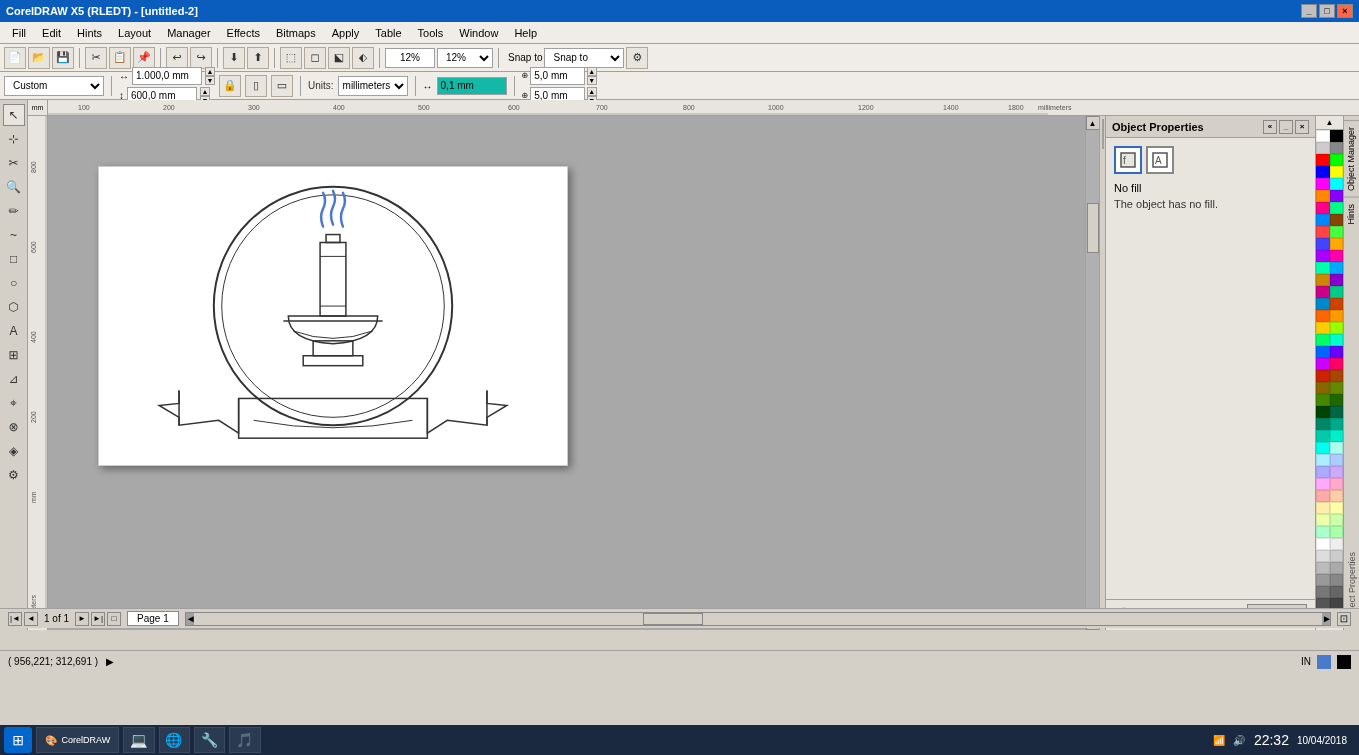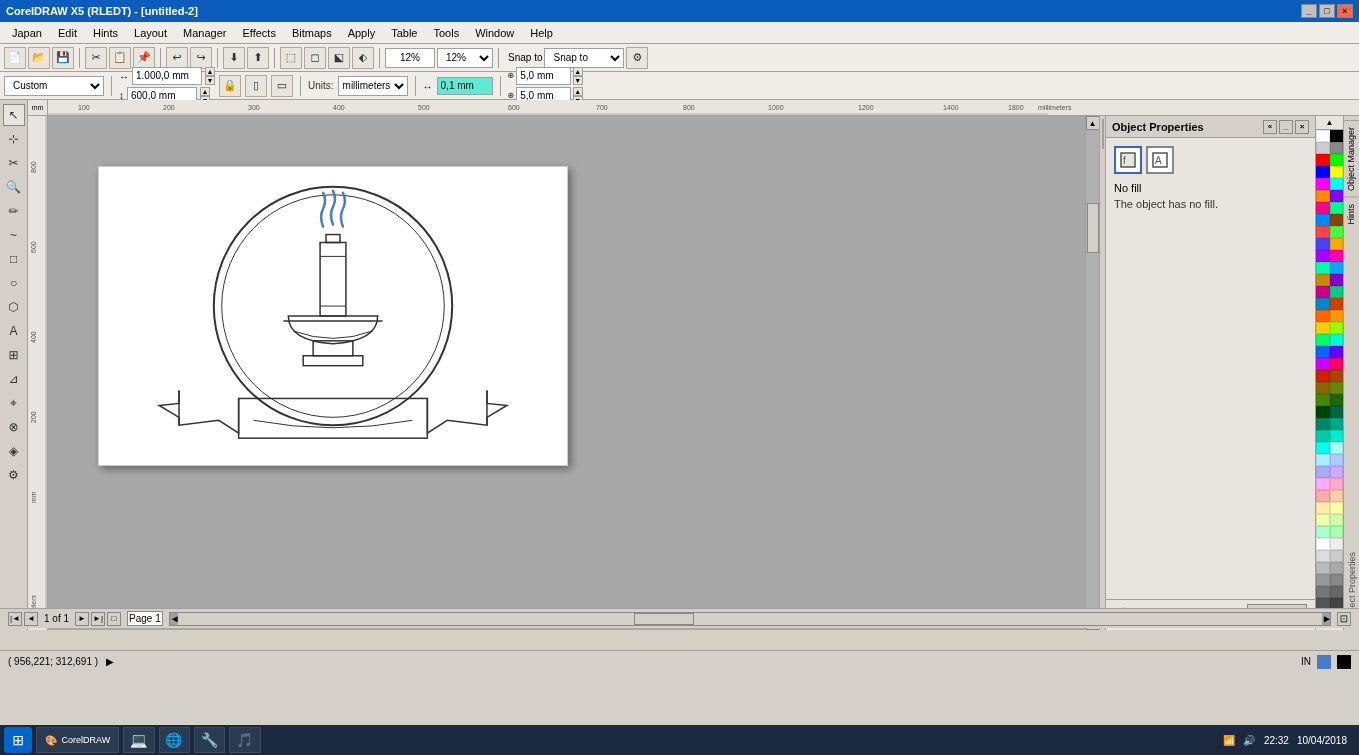--- a/index.html
+++ b/index.html
@@ -44,21 +44,21 @@
 
     
     #toolbar2 {
       width: 100%; height: 28px; background: #f0ede8;
       display: flex; align-items: center; border-bottom: 1px solid #a0a0a0;
       padding: 0 4px; gap: 4px;
     }
     .dim-label { font-size: 10px; color: #333; }
     .dim-input { width: 70px; height: 18px; border: 1px solid #a0a0a0; background: white; font-size: 10px; padding: 0 3px; }
     .units-dropdown { height: 20px; border: 1px solid #a0a0a0; font-size: 10px; background: white; }
-    .nudge-input { width: 56px; height: 18px; border: 1px solid #a0a0a0; background: #5eead4; font-size: 10px; padding: 0 3px; }
+    .nudge-input { width: 70px; height: 18px; border: 1px solid #a0a0a0; background: #14b8a6; font-size: 10px; padding: 0 3px; }
 
     
     #toolbox {
       width: 28px; background: #d4d0c8; border-right: 1px solid #a0a0a0;
       display: flex; flex-direction: column; align-items: center;
       padding: 4px 2px; gap: 2px; flex-shrink: 0;
     }
     .tool-btn {
       width: 22px; height: 22px; background: #d4d0c8; border: 1px solid transparent;
       display: flex; align-items: center; justify-content: center;
@@ -124,21 +124,21 @@
     }
 
     
     #statusbar {
       width: 100%; height: 20px; background: #d4d0c8; border-top: 1px solid #a0a0a0;
       display: flex; align-items: center; padding: 0 8px; font-size: 10px; gap: 8px;
       position: absolute; bottom: 22px; left: 0;
     }
     .page-nav { display: flex; align-items: center; gap: 2px; }
     .nav-btn { width: 14px; height: 14px; border: 1px solid #888; background: #d4d0c8; font-size: 8px; cursor: pointer; display: flex; align-items: center; justify-content: center; }
-    .page-tab { background: white; border: 1px solid #888; padding: 1px 1px; font-size: 10px; cursor: pointer; }
+    .page-tab { background: white; border: 1px solid #888; padding: 1px 9px; font-size: 10px; cursor: pointer; }
 
     
     #coordsbar {
       width: 100%; height: 22px; background: #d4d0c8; border-top: 1px solid #a0a0a0;
       display: flex; align-items: center; padding: 0 8px; font-size: 10px; gap: 8px;
       position: absolute; bottom: 0; left: 0;
     }
     #coordsbar .triangle { font-size: 10px; cursor: pointer; }
     .apply-btn { width: 60px; height: 22px; background: #d4d0c8; border: 1px solid #888; font-size: 11px; cursor: pointer; }
 
@@ -150,21 +150,21 @@
 <div id="titlebar">
   <span>CorelDRAW X5 (RLEDT) - [untitled-2]</span>
   <div class="win-controls">
     <div class="win-btn">_</div>
     <div class="win-btn">□</div>
     <div class="win-btn" style="background:#ff6644;">×</div>
   </div>
 </div>
 
 <div id="menubar">
-  <span class="menu-item">Japan</span>
+  <span class="menu-item">Fill</span>
   <span class="menu-item">Edit</span>
   <span class="menu-item">Hints</span>
   <span class="menu-item">Layout</span>
   <span class="menu-item">Manager</span>
   <span class="menu-item">Effects</span>
   <span class="menu-item">Bitmaps</span>
   <span class="menu-item">Apply</span>
   <span class="menu-item">Table</span>
   <span class="menu-item">Tools</span>
   <span class="menu-item">Window</span>
@@ -642,16 +642,16 @@
   <div style="height:26px;padding:0 6px;background:#2a3a50;border:1px solid #3a4a60;display:flex;align-items:center;gap:4px;cursor:pointer;">
     <span style="color:white;font-size:14px;">🔧</span>
   </div>
   <div style="height:26px;padding:0 6px;background:#2a3a50;border:1px solid #3a4a60;display:flex;align-items:center;gap:4px;cursor:pointer;">
     <span style="color:white;font-size:14px;">🎵</span>
   </div>
   <div style="flex:1;"></div>
   <div style="display:flex;align-items:center;gap:8px;padding:0 8px;">
     <span style="color:white;font-size:10px;">📶</span>
     <span style="color:white;font-size:10px;">🔊</span>
-    <span style="color:white;font-size:10px;text-align:right;">22:32</span>
+    <span style="color:white;font-size:14px;text-align:right;">22:32</span>
     <span style="color:white;font-size:10px;">10/04/2018</span>
   </div>
 </div>
 
 </body></html>

